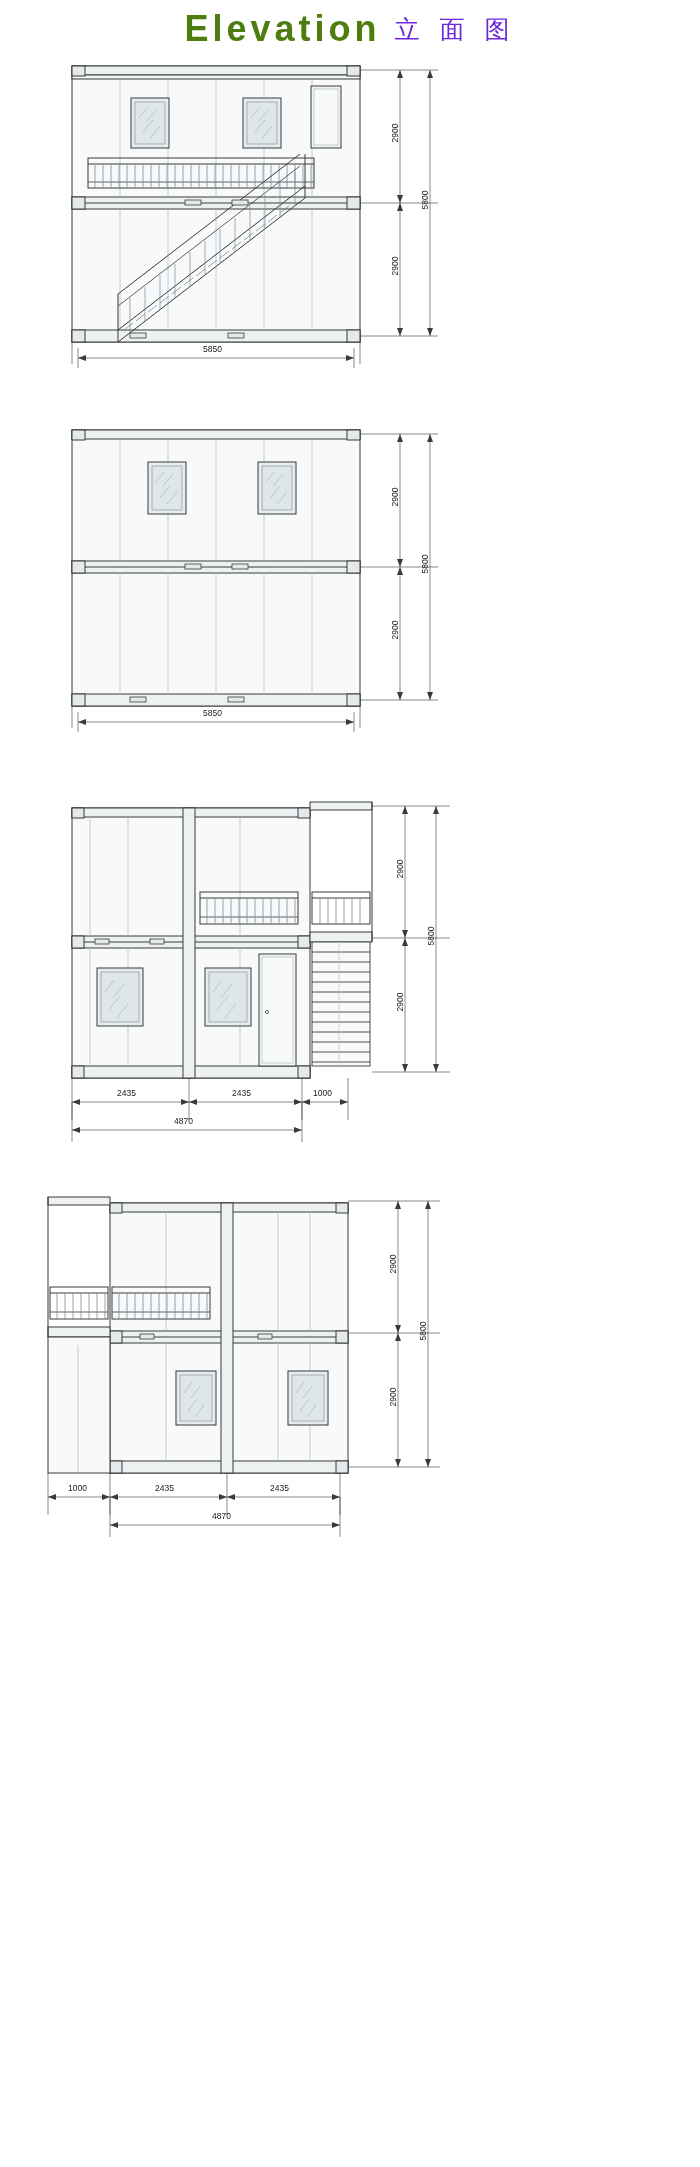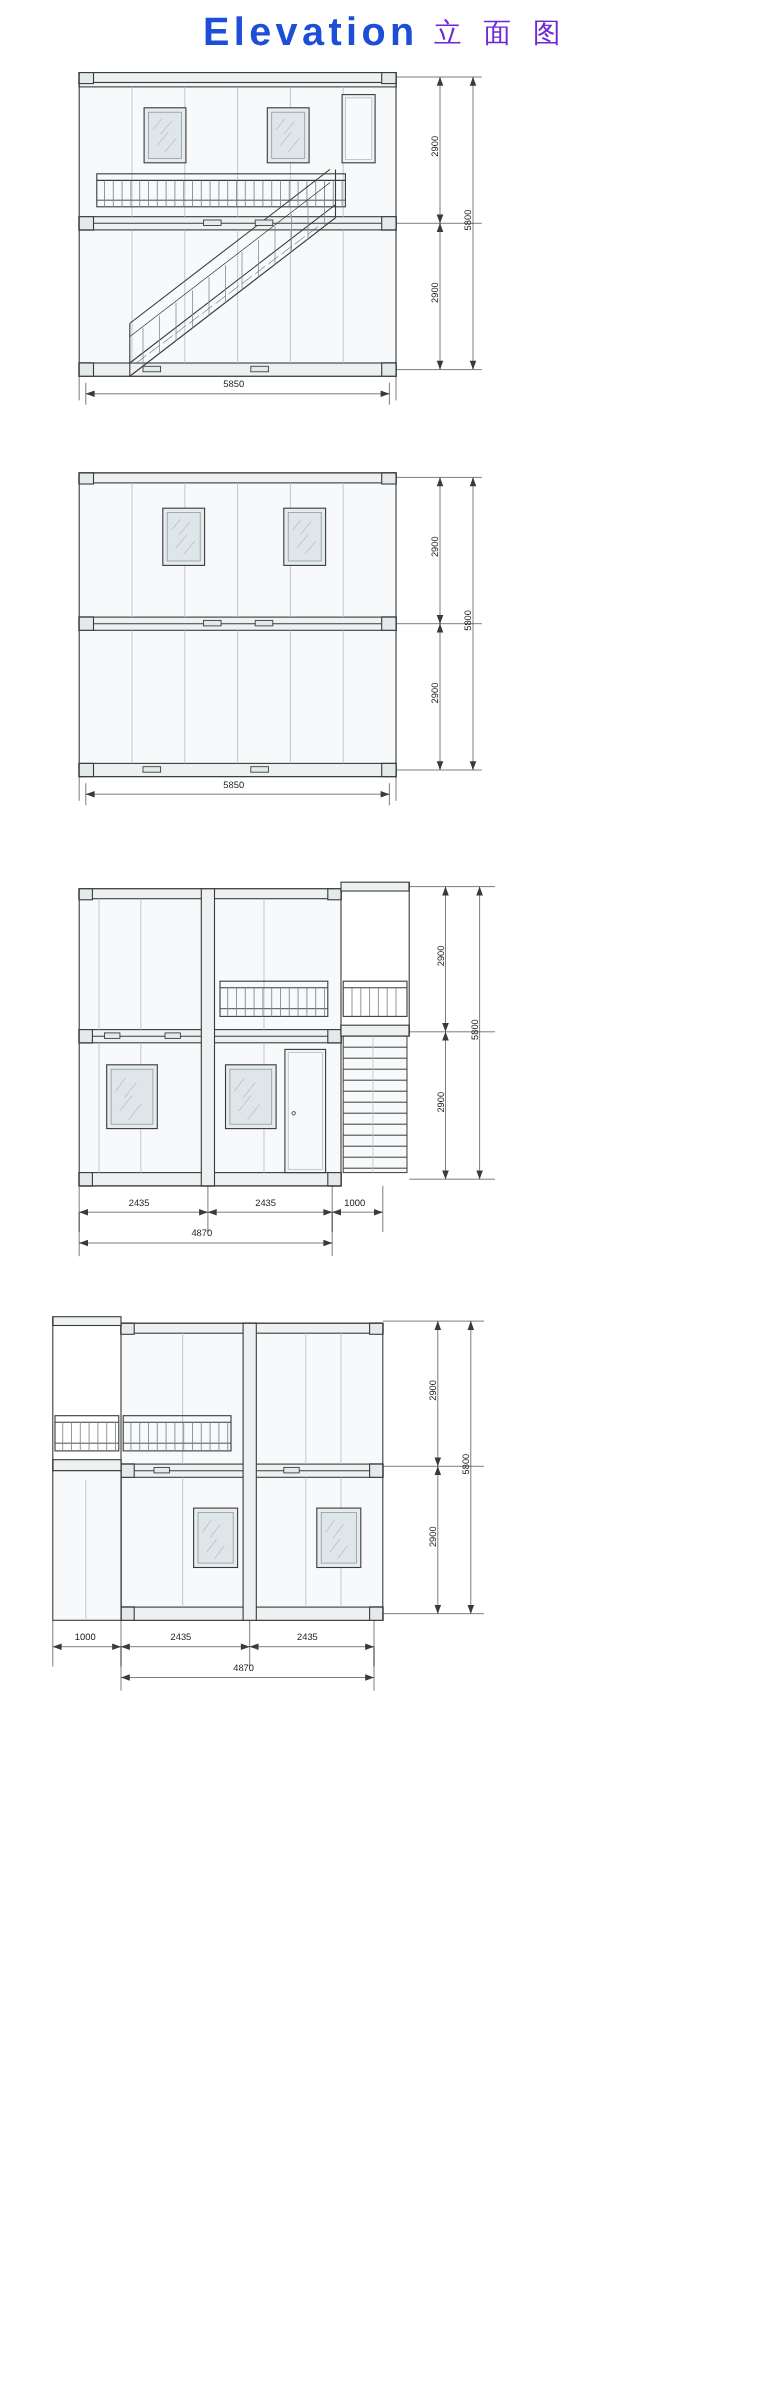--- a/index.html
+++ b/index.html
@@ -25,21 +25,21 @@
     height: 58px;
     display: flex;
     align-items: center;
     justify-content: center;
     gap: 14px;
   }
   .title-en {
     font-size: 36px;
     font-weight: bold;
     letter-spacing: 4px;
-    color: #1d4ed8;
+    color: #4d7c0f;
     font-family: "Liberation Sans", sans-serif;
   }
   .title-cn {
     font-size: 25px;
     letter-spacing: 6px;
     color: #6d28d9;
     font-family: "DejaVu Sans", sans-serif;
   }
 
   

